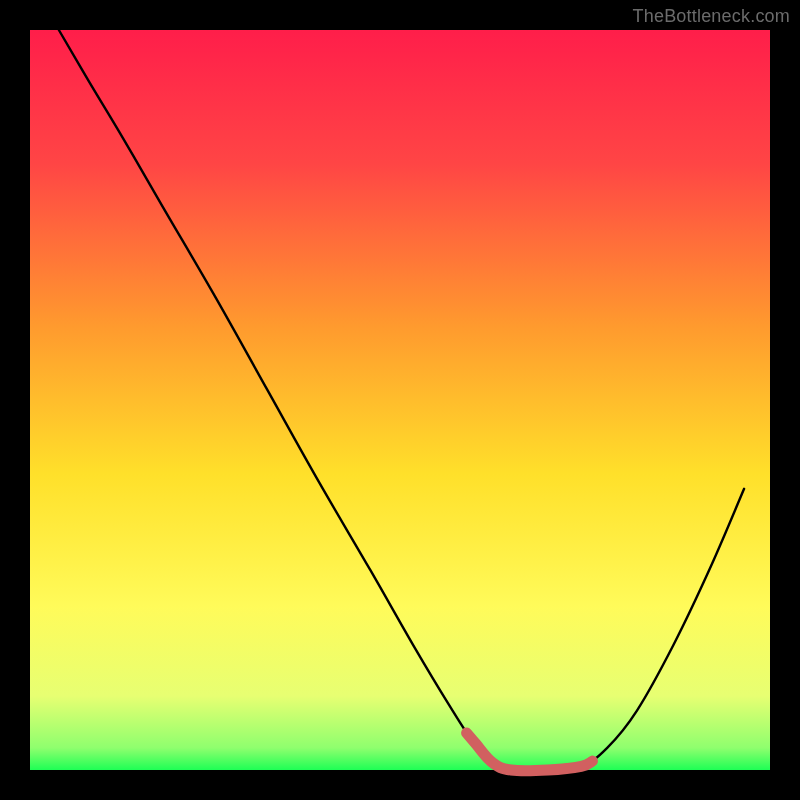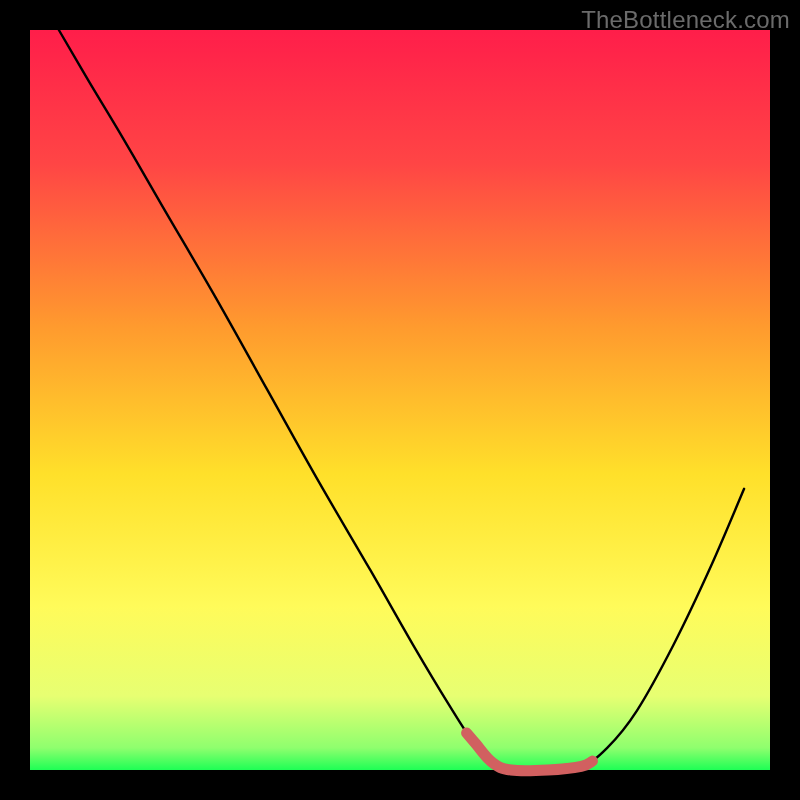--- a/index.html
+++ b/index.html
@@ -14,21 +14,21 @@
   .chart-container {
     position: relative;
     width: 800px;
     height: 800px;
   }
   .watermark {
     position: absolute;
     top: 6px;
     right: 10px;
     color: #6b6b6b;
-    font-size: 24px;
+    font-size: 18px;
     font-weight: 500;
     z-index: 10;
     letter-spacing: 0.2px;
   }
   svg {
     display: block;
   }
 </style>
 </head>
 <body>

